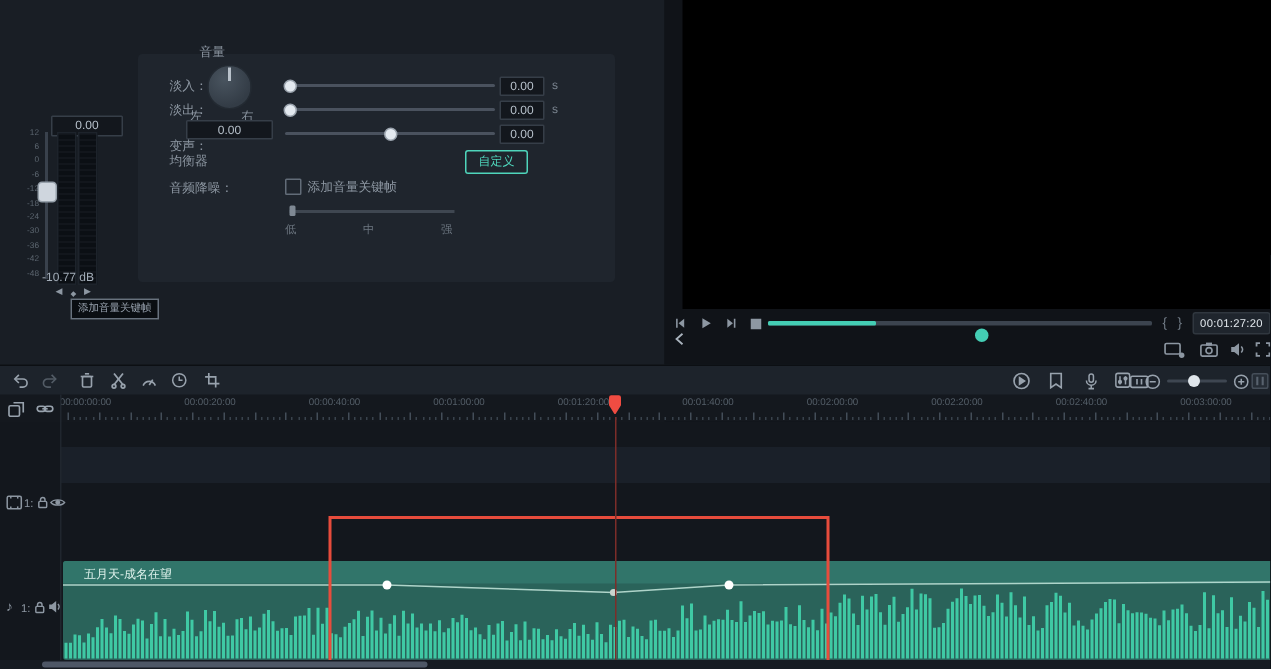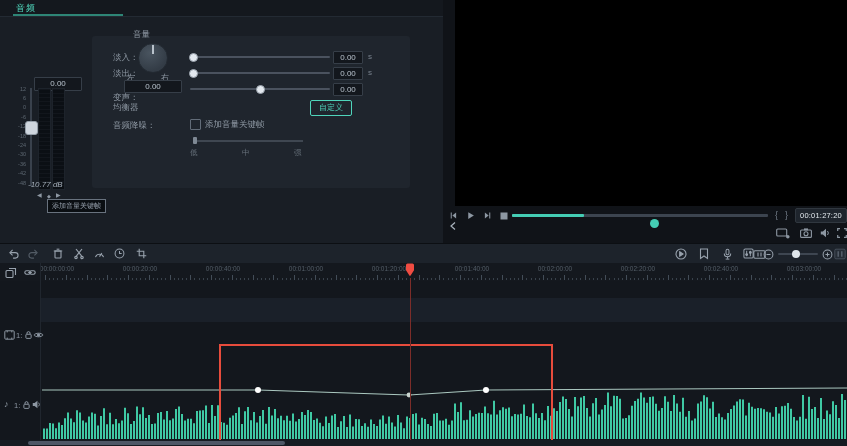--- a/index.html
+++ b/index.html
@@ -83,24 +83,20 @@
   #playhead-head{top:263px;width:10px;height:14px;margin-left:-5px;}
   #hscrollbar{left:0;top:440px;width:847px;height:6px;background:#161b22;}
   #hscroll-thumb{left:28px;top:1px;width:257px;height:4px;border-radius:2px;background:#4e5766;}
 </style>
 </head>
 <body>
 
 <div id="app">
 
   <div class="abs" id="audio-panel">
-    <div class="abs" id="tabbar">
-      <div class="abs" id="tab-audio">音频</div>
-      <div class="abs" id="tab-underline"></div>
-    </div>
 
     <div class="abs" id="inner-panel"></div>
 
     <div class="abs plabel" style="left:133px;top:29px;">音量</div>
     <div class="abs" id="knob">
       <div class="abs" id="knob-pointer"></div>
     </div>
     <div class="abs plabel" style="left:127px;top:72px;font-size:8px;">左</div>
     <div class="abs plabel" style="left:161px;top:72px;font-size:8px;">右</div>
     <div class="abs vbox" style="left:124px;top:80px;width:56px;height:11px;">0.00</div>
@@ -116,21 +112,21 @@
         <span class="dbl" style="left: 6px; top: 141.9px;">-24</span>
         <span class="dbl" style="left: 6px; top: 151.3px;">-30</span>
         <span class="dbl" style="left: 6px; top: 160.7px;">-36</span>
         <span class="dbl" style="left: 6px; top: 170.1px;">-42</span>
         <span class="dbl" style="left: 6px; top: 179.5px;">-48</span>
       </div>
     <div class="abs" id="vol-track"></div>
     <div class="abs" id="vol-handle"></div>
     <div class="abs meter" style="left:38px;"></div>
     <div class="abs meter" style="left:52px;"></div>
-    <div class="abs" style="left:28px;top:180px;font-size:8px;color:#a3adb8;white-space:nowrap;font-style:italic;">-10.77 dB</div>
+    <div class="abs" style="left:28px;top:180px;font-size:8px;color:#a3adb8;white-space:nowrap;">-10.77 dB</div>
     <div class="abs kf-arrow" style="left:37px;top:191px;">◀</div>
     <div class="abs kf-arrow" style="left:47px;top:191.5px;font-size:5px;">◆</div>
     <div class="abs kf-arrow" style="left:56px;top:191px;">▶</div>
     <div class="abs" id="tooltip">添加音量关键帧</div>
 
     <div class="abs plabel" style="left:113px;top:52px;">淡入：</div>
     <div class="abs htrack" style="left:190px;top:56px;width:140px;"></div>
     <div class="abs hdot" style="left:189px;top:52.5px;"></div>
     <div class="abs vbox" style="left:333px;top:51px;width:28px;height:11px;">0.00</div>
     <div class="abs unit" style="left:368px;top:52px;">s</div>
@@ -544,20 +540,25 @@
         <i class="tick" style="left: 837.65px;"></i>
         <i class="tick" style="left: 841.8px;"></i>
         <i class="tick" style="left: 845.95px;"></i>
       </div>
   </div>
 
   <div class="abs" id="tracks">
     <div class="abs" id="lane-strip"></div>
   </div>
 
+  <div class="abs" id="audio-clip">
+    <div class="abs" id="clip-header">
+      <div class="abs" id="clip-title">五月天-成名在望</div>
+    </div>
+  </div>
 
   <div class="abs" id="header-col">
     <span class="abs ic" style="left:5px;top:4px;">
       <svg width="12" height="12" viewBox="0 0 12 12" stroke="#98a2ad" fill="none" stroke-width="1.1">
           <rect x="1" y="3.5" width="7" height="7" rx="1"></rect>
           <path d="M4 1.5 h6.5 v6.5"></path>
         </svg>
     </span>
     <span class="abs ic" style="left:24px;top:5px;">
       <svg width="12" height="9" viewBox="0 0 12 9" stroke="#98a2ad" fill="none" stroke-width="1.1">

